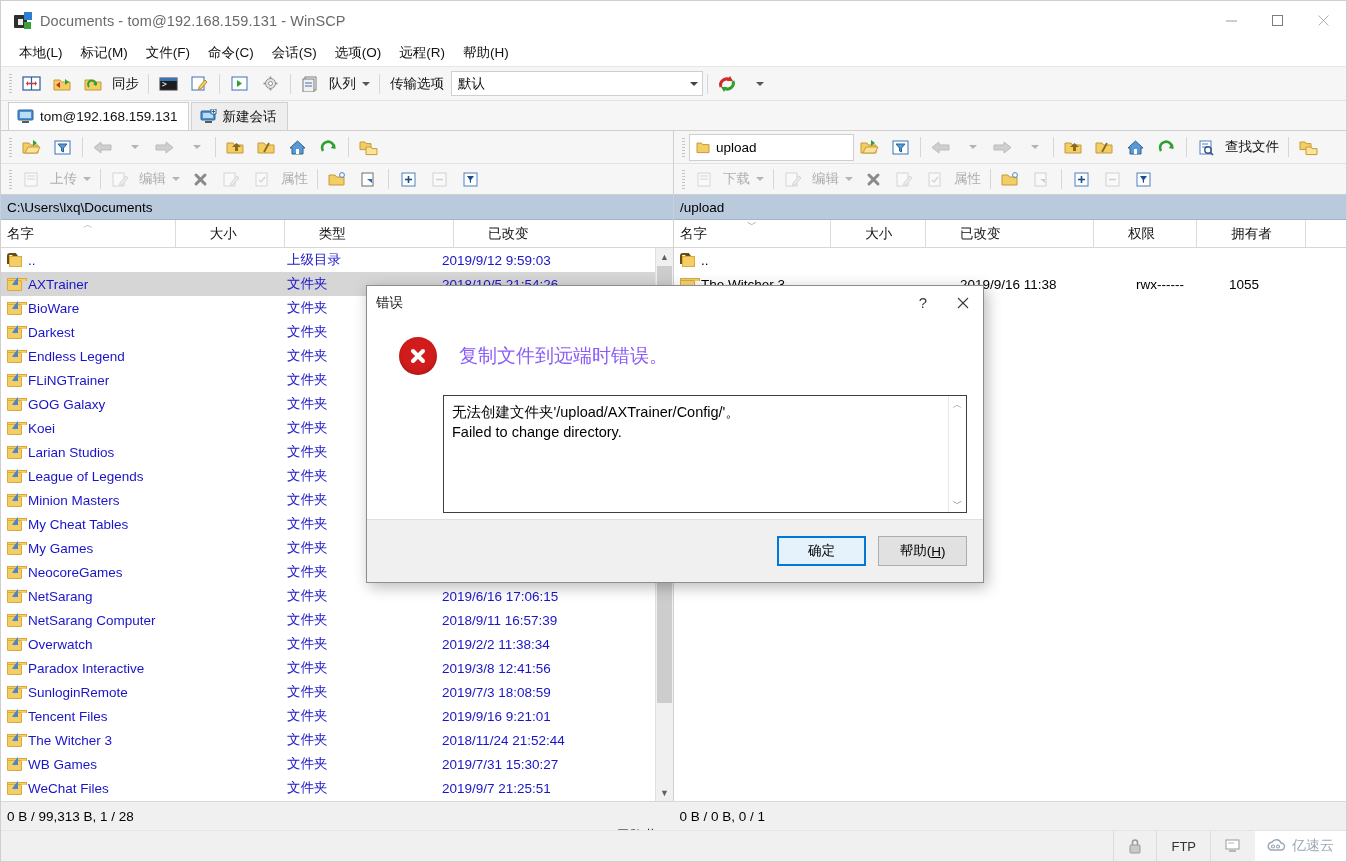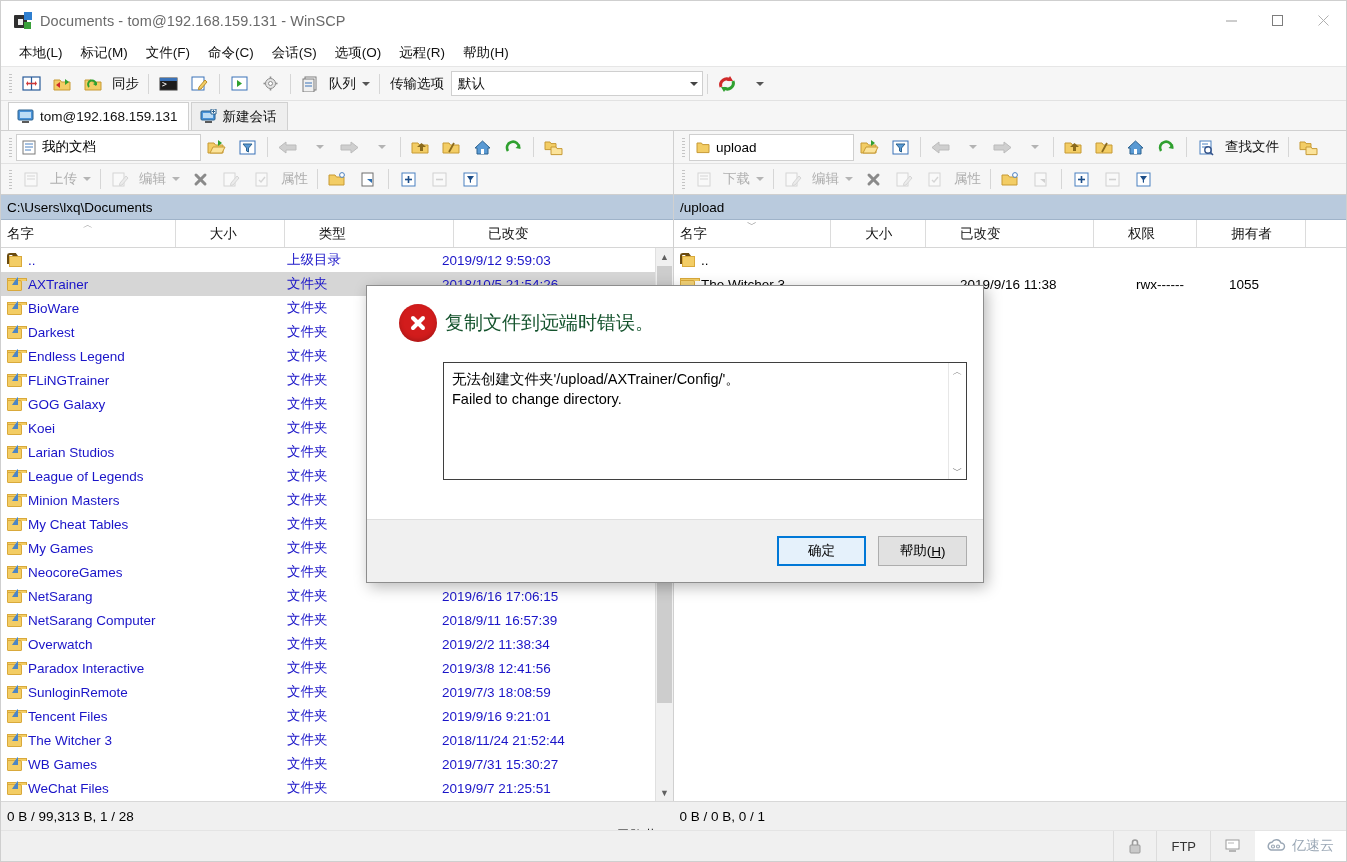--- a/index.html
+++ b/index.html
@@ -284,21 +284,21 @@
     color: #3b3b3b; font-size: 15px;
   }
   .dlg-body { flex: 1; background: #fff; padding: 0 18px; position: relative; }
   .dlg-msgrow { display: flex; align-items: center; margin-top: 18px; margin-left: 14px; }
   .err-icon {
     width: 38px; height: 38px; border-radius: 50%; background: #d21c1c;
     display: flex; align-items: center; justify-content: center; flex: none;
     box-shadow: inset 0 -2px 4px rgba(0,0,0,.18);
   }
   .err-icon svg { display:block; }
-  .dlg-msg { margin-left: 8px; font-size: 19px; color: #14532d; }
+  .dlg-msg { margin-left: 22px; font-size: 19px; color: #8b5cf6; }
   .dlg-textbox {
     margin: 20px 0 0 58px; height: 118px; width: 524px; box-sizing: border-box;
     border: 1px solid #3f3f3f; background: #fff; position: relative;
   }
   .dlg-textbox .txt {
     padding: 6px 8px; font-size: 14.5px; color: #000; line-height: 20px;
   }
   .dlg-tb-scroll {
     position: absolute; right: 0; top: 0; bottom: 0; width: 17px; background: #fff;
     border-left: 1px solid #e7e7e7;
@@ -495,32 +495,20 @@
       <span>新建会话</span>
     </div>
   </div>
 
   <div class="panes">
 
     <div class="pane left">
 
       <div class="pathbar">
         <div class="grip"></div>
-        <div class="pathcombo" style="width:183px">
-          <span style="margin-left:5px;display:flex;">
-            <svg width="14" height="15" viewBox="0 0 14 15">
-              <rect x="1" y="1" width="12" height="13" fill="#fff" stroke="#7b7b7b"></rect>
-              <line x1="3" y1="4" x2="11" y2="4" stroke="#4a80c0"></line>
-                <line x1="3" y1="7" x2="11" y2="7" stroke="#4a80c0"></line>
-              <line x1="3" y1="10" x2="9" y2="10" stroke="#4a80c0"></line>
-            </svg>
-          </span>
-          <span class="pval">我的文档</span>
-          <span class="cbtn"><i></i></span>
-        </div>
         <div class="tbtn">
           <svg width="19" height="17" viewBox="0 0 19 17">
             <path d="M1 4 h6 l1.5 2 H16 v8 H1 Z" fill="#f3cd65" stroke="#c79a35"></path>
             <path d="M3 14 l3 -6 h12 l-3 6 Z" fill="#fbe39a" stroke="#c79a35"></path>
             <path d="M11 1 l4 3 -4 3 Z" fill="#2fa02f"></path>
           </svg>
         </div>
         <div class="tbtn">
           <svg width="19" height="17" viewBox="0 0 19 17">
             <rect x="2" y="2" width="15" height="13" fill="#fff" stroke="#3a72b8"></rect>
@@ -1224,20 +1212,32 @@
       <svg width="22" height="16" viewBox="0 0 22 16">
         <path d="M6 12 a4 4 0 0 1 1 -7.8 A5 5 0 0 1 16 5 a3.5 3.5 0 0 1 0 7 Z" fill="none" stroke="#9aa7b5" stroke-width="1.4"></path>
         <circle cx="8" cy="8.5" r="1.5" fill="none" stroke="#9aa7b5" stroke-width="1.2"></circle>
         <circle cx="13" cy="8.5" r="1.5" fill="none" stroke="#9aa7b5" stroke-width="1.2"></circle>
       </svg>
       <span>亿速云</span>
     </div>
   </div>
 
   <div class="dlg">
+    <div class="dlg-title">
+      <span class="t">错误</span>
+      <div class="btns">
+        <div class="db">?</div>
+        <div class="db">
+          <svg width="14" height="14" viewBox="0 0 14 14">
+            <line x1="2" y1="2" x2="12" y2="12" stroke="#3b3b3b" stroke-width="1.1"></line>
+            <line x1="12" y1="2" x2="2" y2="12" stroke="#3b3b3b" stroke-width="1.1"></line>
+          </svg>
+        </div>
+      </div>
+    </div>
 
     <div class="dlg-body">
       <div class="dlg-msgrow">
         <div class="err-icon">
           <svg width="22" height="22" viewBox="0 0 22 22">
             <g stroke="#ffffff" stroke-width="4" stroke-linecap="round">
               <line x1="6" y1="6" x2="16" y2="16"></line>
                 <line x1="16" y1="6" x2="6" y2="16"></line>
             </g>
           </svg>

